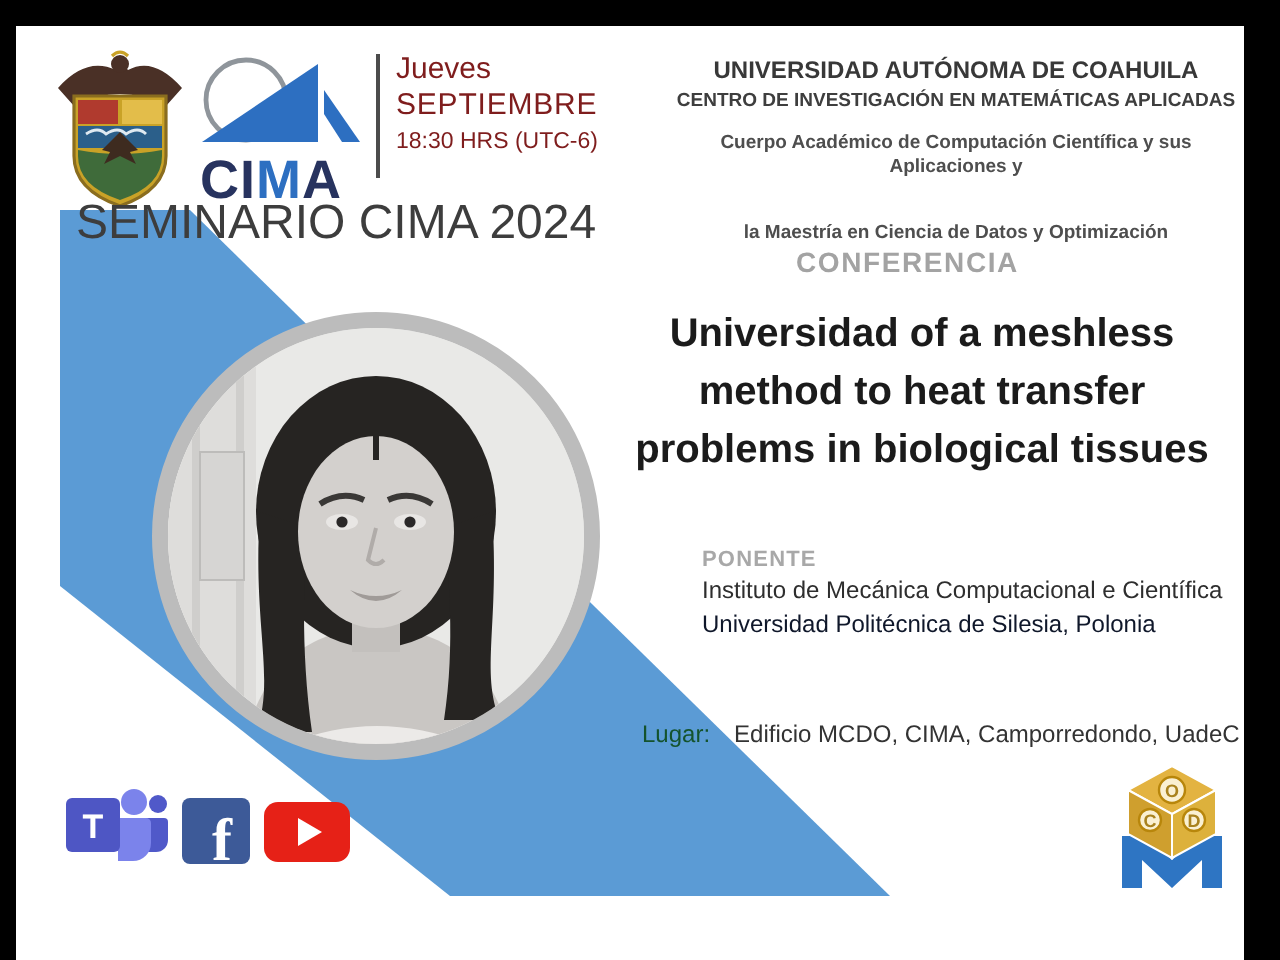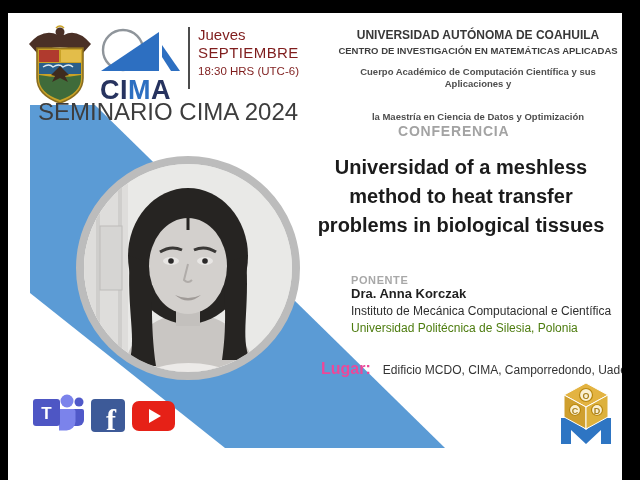--- a/index.html
+++ b/index.html
@@ -30,24 +30,24 @@
   .inst .u4{font-size:9.5px;font-weight:bold;color:#4e4e4e;line-height:12px;margin-top:21px;}
 
   .conf-label{left:390px;top:110px;font-size:14px;font-weight:bold;color:#a3a3a3;letter-spacing:.8px;z-index:3;}
   .talk-title{left:285px;top:140px;width:336px;text-align:center;font-size:20px;font-weight:bold;
               color:#1b1b1b;line-height:29px;z-index:3;}
 
   .speaker{left:343px;top:261px;width:270px;z-index:3;}
   .speaker .lab{font-size:11px;font-weight:bold;color:#a8a8a8;letter-spacing:.6px;margin-bottom:0;}
   .speaker .nm{font-size:13px;font-weight:bold;color:#1f1f1f;line-height:16px;}
   .speaker .a1{font-size:12px;color:#2e2e2e;line-height:15px;margin-top:2px;}
-  .speaker .a2{font-size:12px;color:#4d7c0f;line-height:15px;margin-top:2px;}
+  .speaker .a2{font-size:12px;color:#0f172a;line-height:15px;margin-top:2px;}
 
   .venue{left:313px;top:347px;z-index:3;display:flex;align-items:baseline;}
-  .venue .vlab{font-size:16px;font-weight:bold;color:#ec4899;}
+  .venue .vlab{font-size:12px;font-weight:normal;color:#14532d;}
   .venue .vtxt{font-size:12px;color:#333333;margin-left:12px;white-space:nowrap;}
 
   
   .photo{left:68px;top:143px;width:208px;height:208px;border-radius:50%;
          border:8px solid #bcbcbc;overflow:hidden;z-index:2;background:#e9e9e7;}
 
   
   .social{left:25px;top:379px;z-index:3;display:flex;align-items:flex-end;}
   .ic-teams{width:52px;height:40px;}
   .ic-fb{width:34px;height:33px;margin-left:6px;}
@@ -134,21 +134,20 @@
         <ellipse cx="121" cy="97" rx="8" ry="4" fill="#e8e6e4"></ellipse>
         <circle cx="87" cy="97" r="2.8" fill="#2a2828"></circle>
         <circle cx="121" cy="97" r="2.8" fill="#2a2828"></circle>
         <path d="M104,100 L100,116 Q104,120 108,116" stroke="#b0aca9" stroke-width="2" fill="none"></path>
         <path d="M91,131 Q104,137 117,131 Q104,142 91,131 Z" fill="#a09b98"></path>
       </svg>
     </div>
 
     <div class="abs speaker">
       <div class="lab">PONENTE</div>
-      <div class="nm">Dra. Anna Korczak</div>
       <div class="a1">Instituto de Mecánica Computacional e Científica</div>
       <div class="a2">Universidad Politécnica de Silesia, Polonia</div>
     </div>
 
     <div class="abs venue">
       <span class="vlab">Lugar:</span>
       <span class="vtxt">Edificio MCDO, CIMA, Camporredondo, UadeC (presencial)</span>
     </div>
 
     <div class="abs social">

